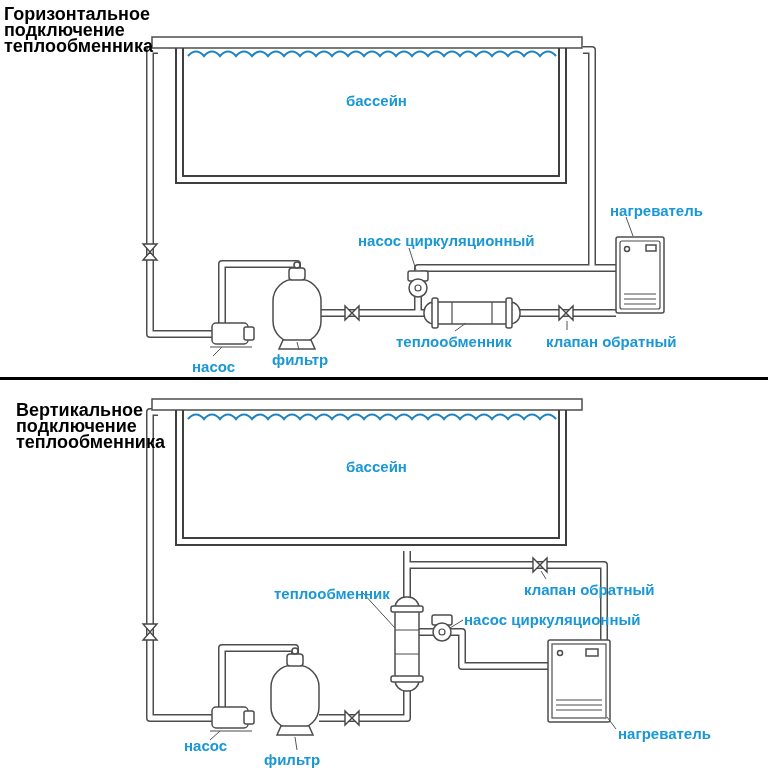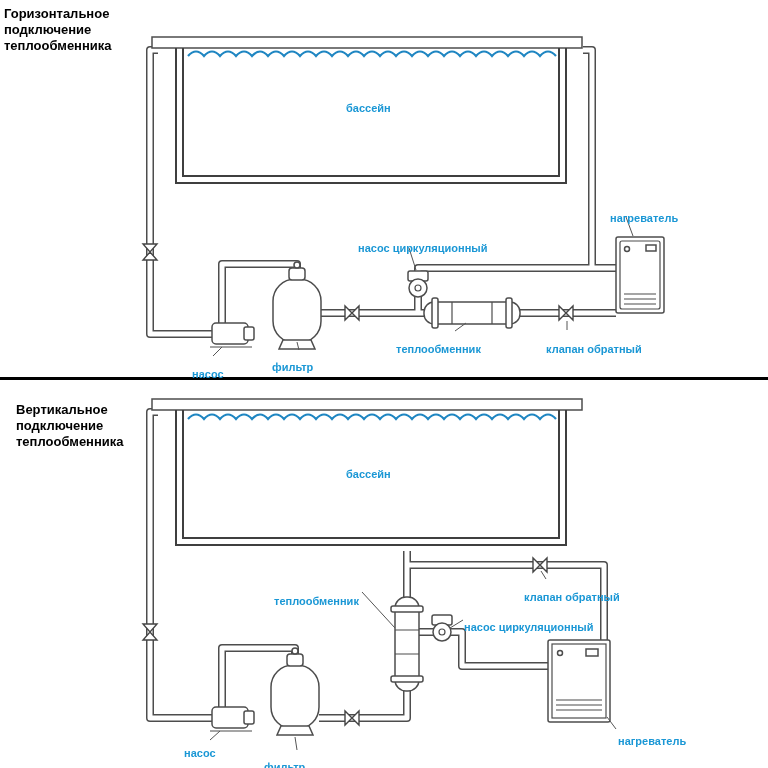--- a/index.html
+++ b/index.html
@@ -1,20 +1,20 @@
 <!DOCTYPE html>
 <html><head>
 <meta charset="utf-8">
 <style>
   html,body{margin:0;padding:0;background:#fff;}
   .canvas{position:relative;width:768px;height:768px;background:#ffffff;overflow:hidden;
           font-family:"Liberation Sans",sans-serif;}
   .canvas svg{position:absolute;left:0;top:0;}
-  .lbl{position:absolute;font-weight:bold;font-size:11px;color:#1a97d5;white-space:nowrap;margin-top:10px;}
-  .title{position:absolute;font-weight:bold;font-size:13px;line-height:16px;color:#000;white-space:nowrap;}
+  .lbl{position:absolute;font-weight:bold;font-size:15px;color:#1a97d5;white-space:nowrap;}
+  .title{position:absolute;font-weight:bold;font-size:18px;line-height:16px;color:#000;white-space:nowrap;}
   
   .pipe-o{fill:none;stroke:#4d4d4d;stroke-width:8;stroke-linejoin:round;}
   .pipe-i{fill:none;stroke:#ffffff;stroke-width:5;stroke-linejoin:round;}
   .outline{fill:#ffffff;stroke:#4d4d4d;stroke-width:1.5;}
   .thin{fill:none;stroke:#4d4d4d;stroke-width:1.2;}
   .wall{fill:none;stroke:#3f3f3f;stroke-width:2;}
   .valve{fill:#ffffff;stroke:#444444;stroke-width:1.4;}
   .wave{fill:none;stroke:#1f86c2;stroke-width:2.2;}
   .leader{stroke:#555555;stroke-width:1;}
   .divider{fill:#000000;}

